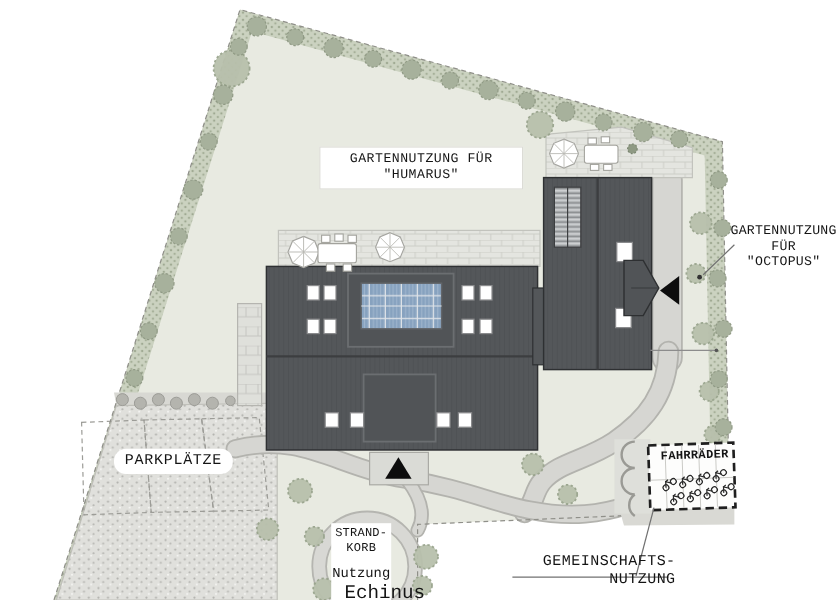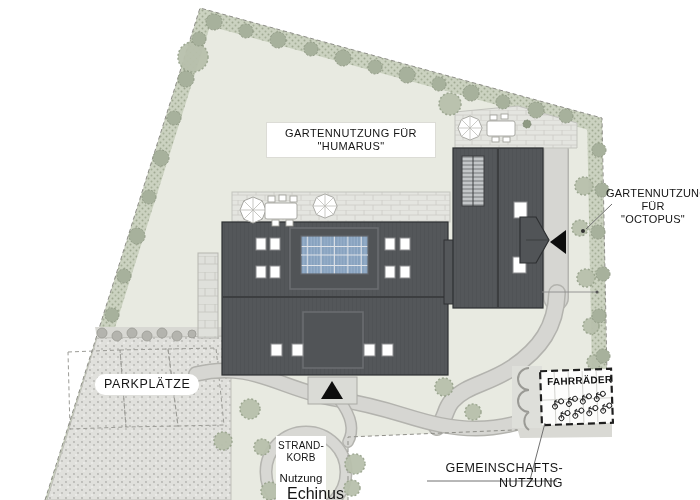--- a/index.html
+++ b/index.html
@@ -1,17 +1,17 @@
 <!DOCTYPE html>
 <html><head>
 <meta charset="utf-8">
 <style>
   html,body{margin:0;padding:0;background:#fff;}
   .stage{position:relative;width:700px;height:500px;background:#ffffff;overflow:hidden;
-         font-family:Liberation Sans, sans-serif;}
+         font-family:Liberation Mono, monospace;}
   .stage svg{position:absolute;left:0;top:0;}
   .lbl{position:absolute;text-align:center;color:#141414;line-height:1.18;}
   .lbl div{white-space:nowrap;}
   .box{background:#ffffff;}
   .lbl-humarus{left:266px;top:122px;width:168px;border:1px solid #dcdcd6;padding:4px 0;
                font-size:11px;letter-spacing:.4px;}
   .lbl-octopus{left:606px;top:187px;width:94px;font-size:11px;letter-spacing:.2px;}
   .lbl-parking{left:95px;top:374px;padding:3px 9px;font-size:12.5px;letter-spacing:.6px;border-radius:10px;}
   .lbl-strand{left:276px;top:436px;width:50px;padding:4px 0 8px;font-size:10px;letter-spacing:.2px;}
   .lbl-strand .nutz{font-size:11.5px;margin-top:8px;letter-spacing:0;}

